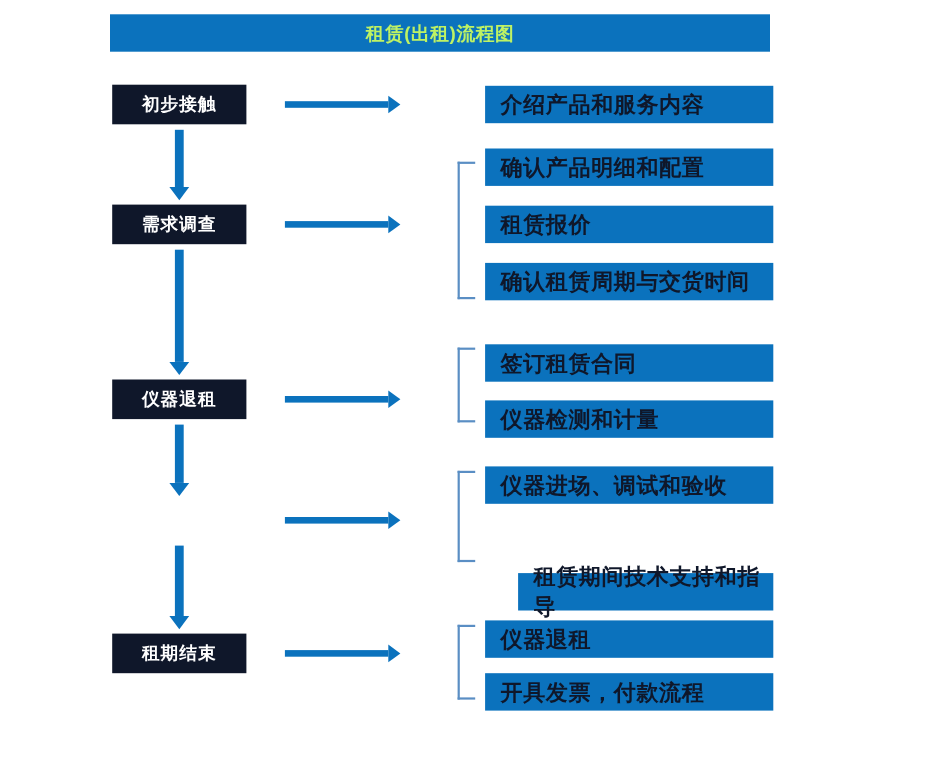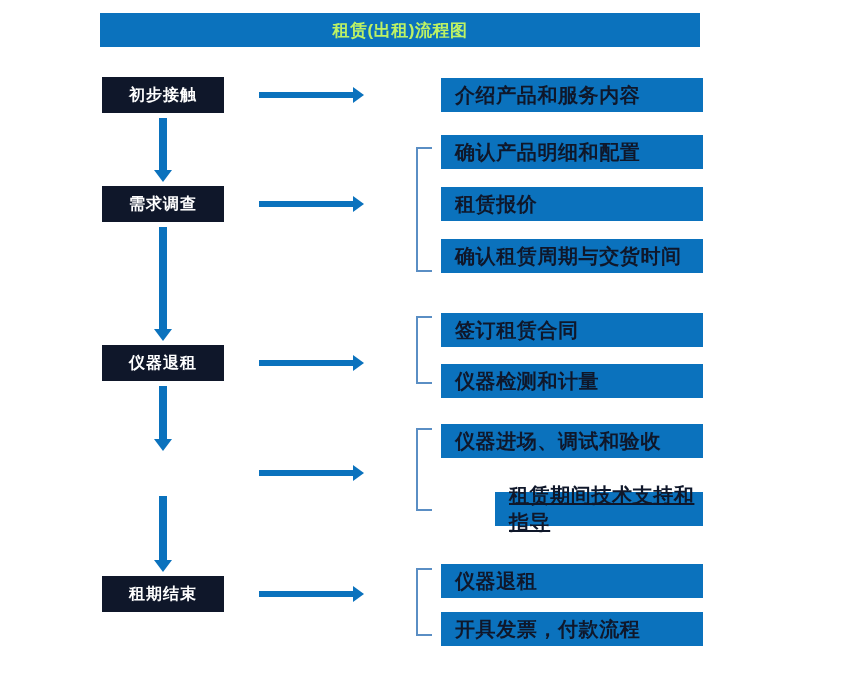--- a/index.html
+++ b/index.html
@@ -196,19 +196,19 @@
   <div class="detail-box" style="top:187px; width:262px;">租赁报价</div>
 
   <div class="detail-box" style="top:239px; width:262px;">确认租赁周期与交货时间</div>
 
   <div class="detail-box" style="top:313px; width:262px;">签订租赁合同</div>
 
   <div class="detail-box" style="top:364px; width:262px;">仪器检测和计量</div>
 
   <div class="detail-box" style="top:424px; width:262px;">仪器进场、调试和验收</div>
 
-  <div class="detail-box" style="top:492px; width:208px;text-decoration:underline;">租赁期间技术支持和指导</div>
+  <div class="detail-box" style="top:521px; width:232px;">租赁期间技术支持和指导</div>
 
   <div class="detail-box" style="top:564px; width:262px;">仪器退租</div>
 
   <div class="detail-box" style="top:612px; width:262px;">开具发票，付款流程</div>
 
 </div>
 
 </body></html>

